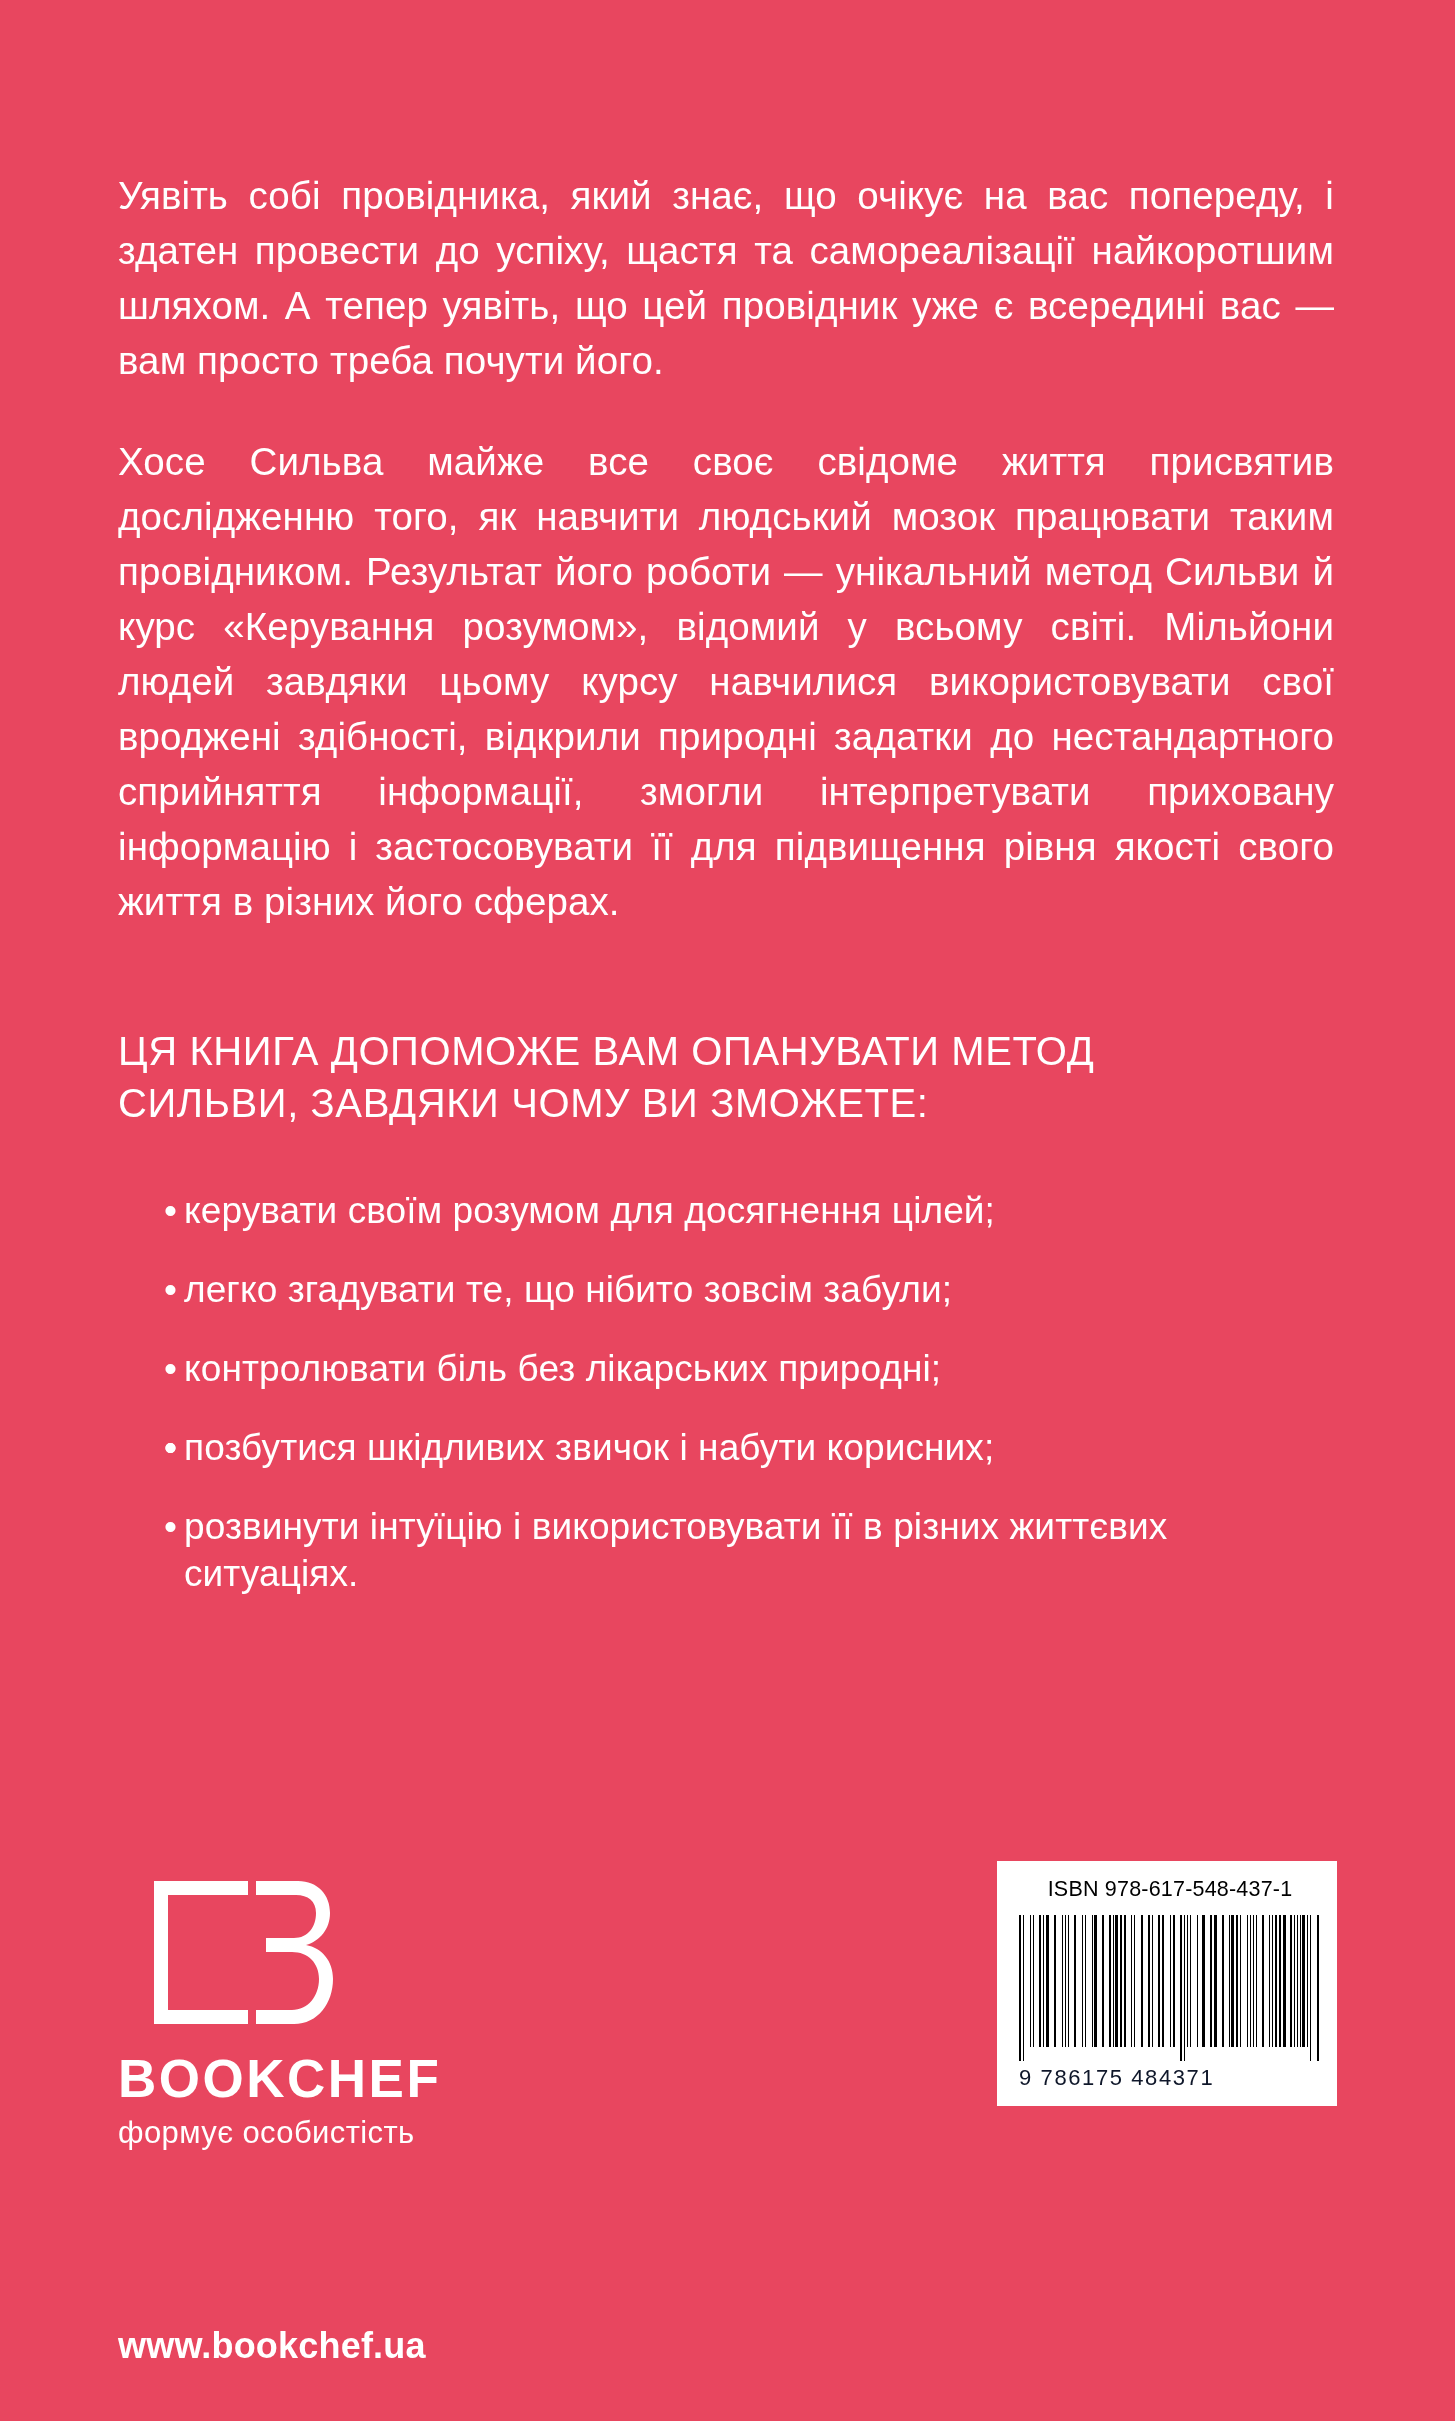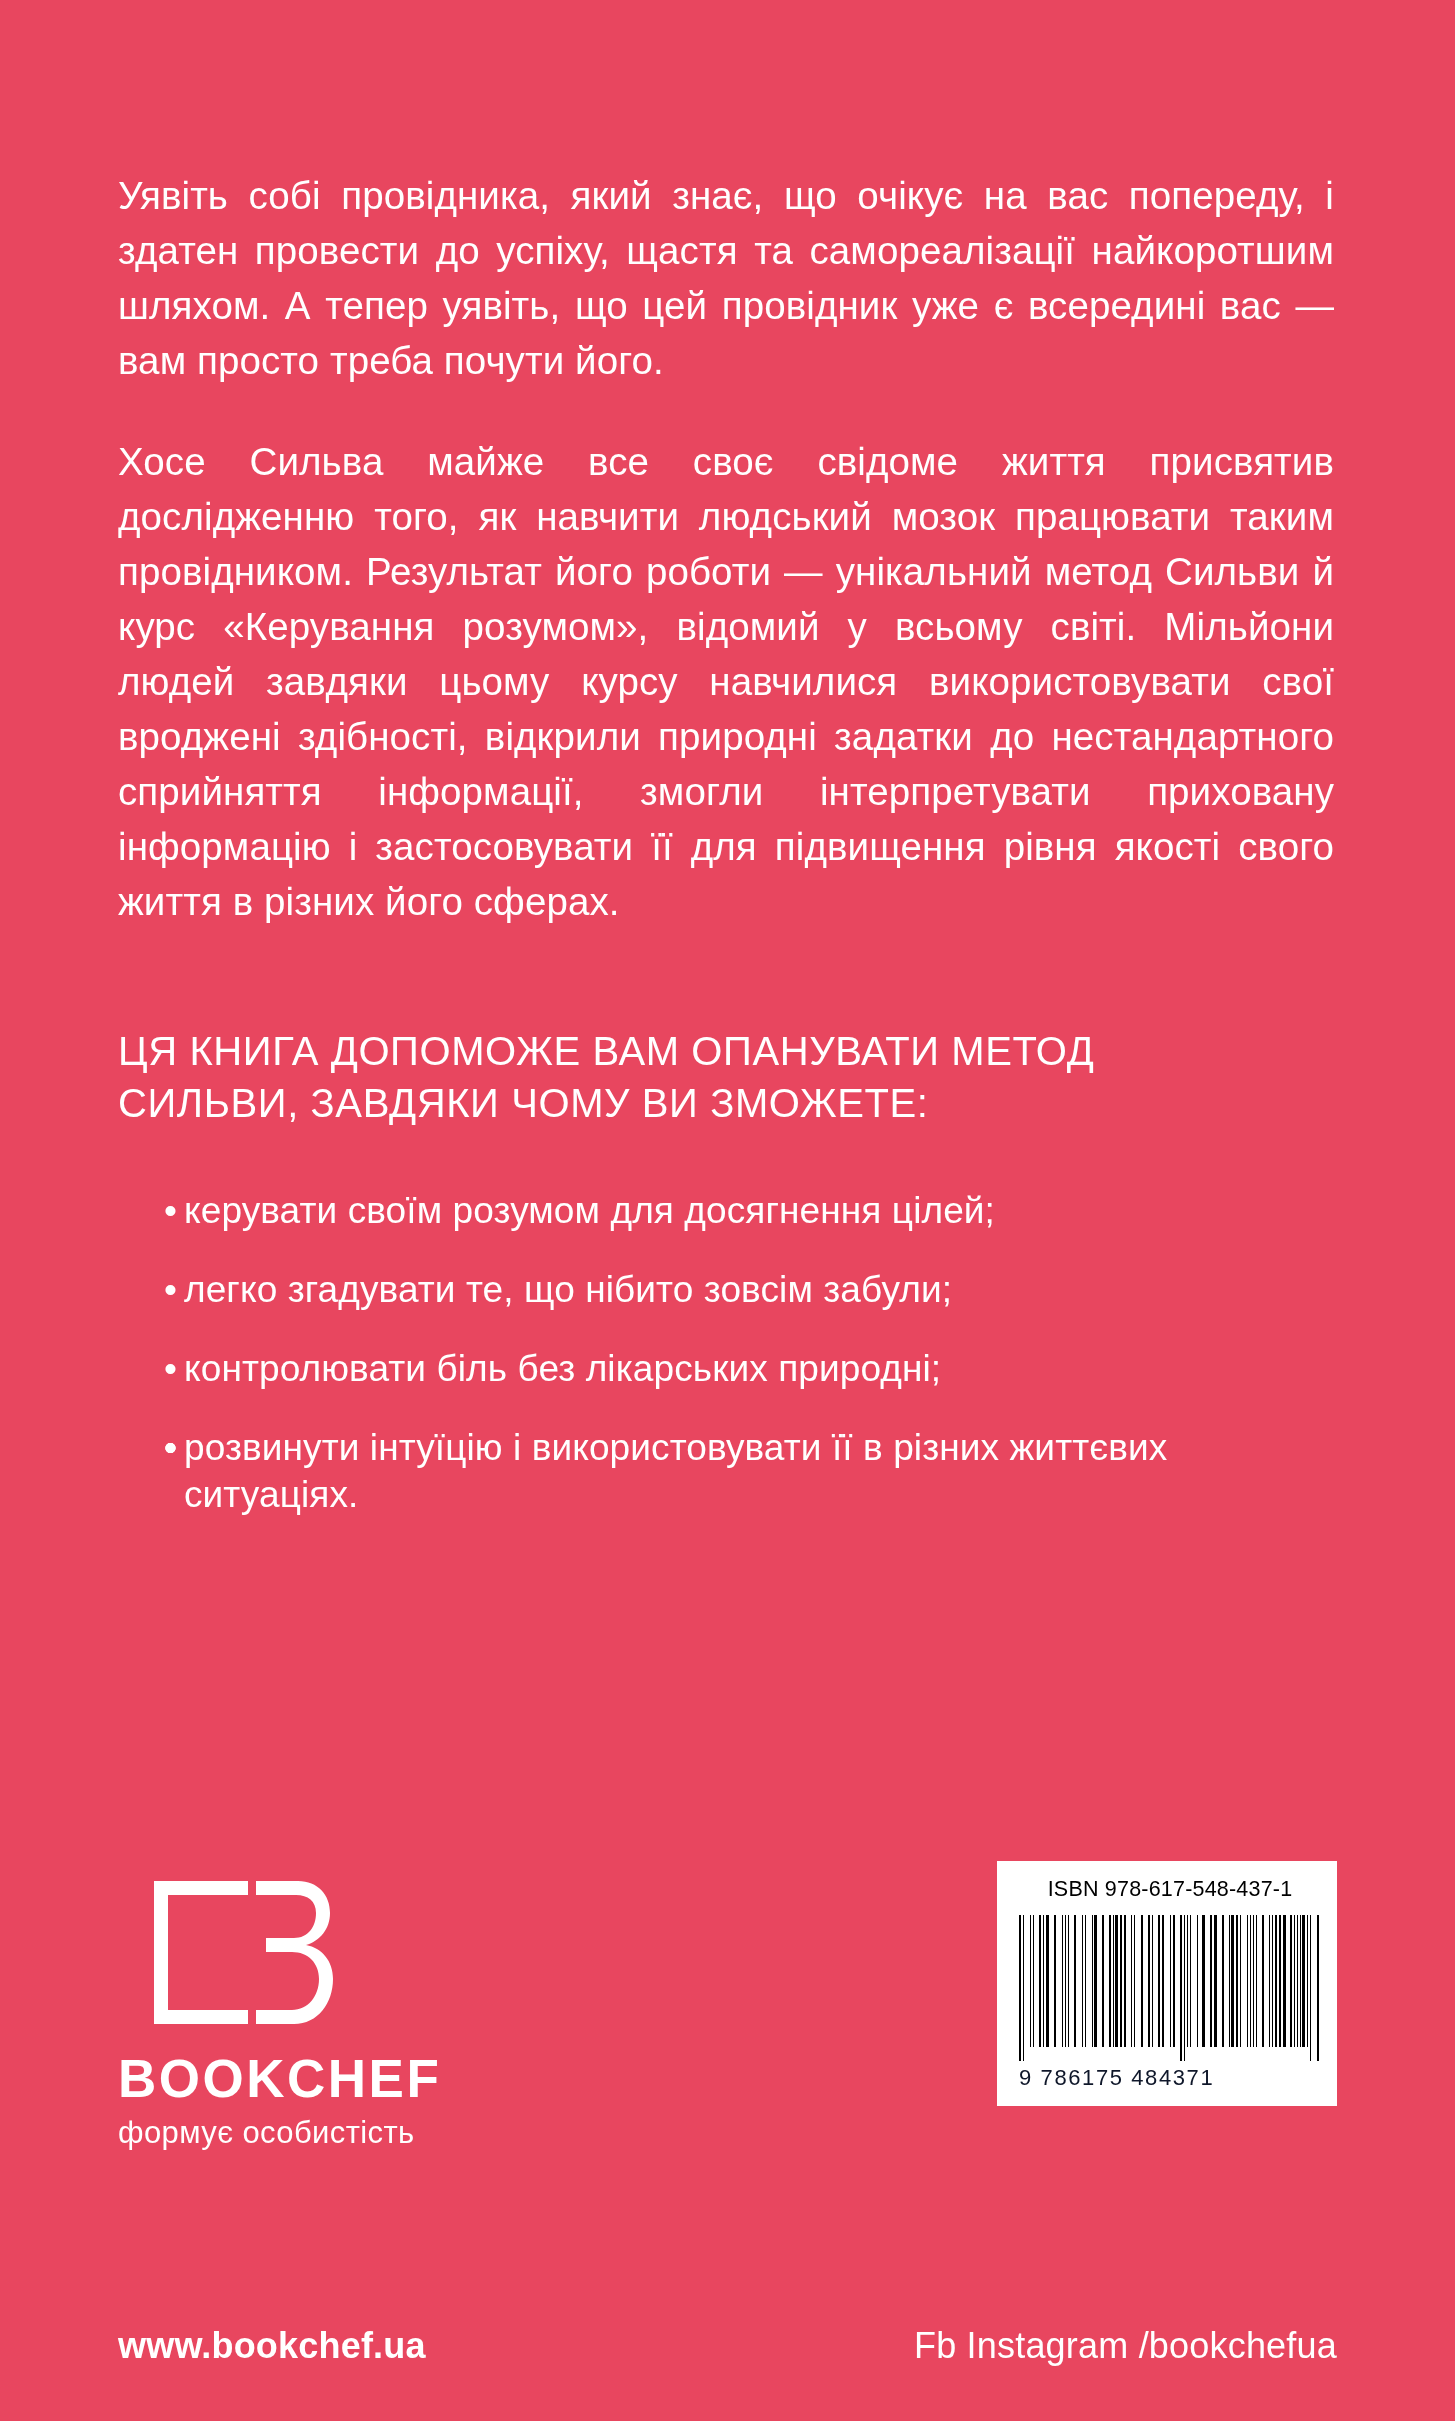--- a/index.html
+++ b/index.html
@@ -196,20 +196,21 @@
       </li>
       <li>
         <span class="dot">•</span>
         <span>контролювати біль без лікарських природні;</span>
       </li>
       <li>
         <span class="dot">•</span>
       </li>
       <li>
         <span class="dot">•</span>
+        <span>позбутися шкідливих звичок і набути корисних;</span>
       </li>
       <li>
         <span class="dot">•</span>
         <span>розвинути інтуїцію і використовувати її в різних життєвих ситуаціях.</span>
       </li>
     </ul>
 
   </div>
 
   <div class="footer">
@@ -314,17 +315,16 @@
           <span style="width: 1px;"></span>
           <span class="tall" style="width: 2px;"></span>
           <span style="width: 2px; background: transparent;"></span>
           <span class="tall" style="width: 2px;"></span>
           <span style="width: 1px; background: transparent;"></span>
         </div>
       <div class="barcode-digits">9  786175  484371</div>
     </div>
 
     <div class="site-url">www.bookchef.ua</div>
-    <div class="social">Fb Instagram /bookchefua</div>
 
   </div>
 
 </div>
 
 </body></html>

